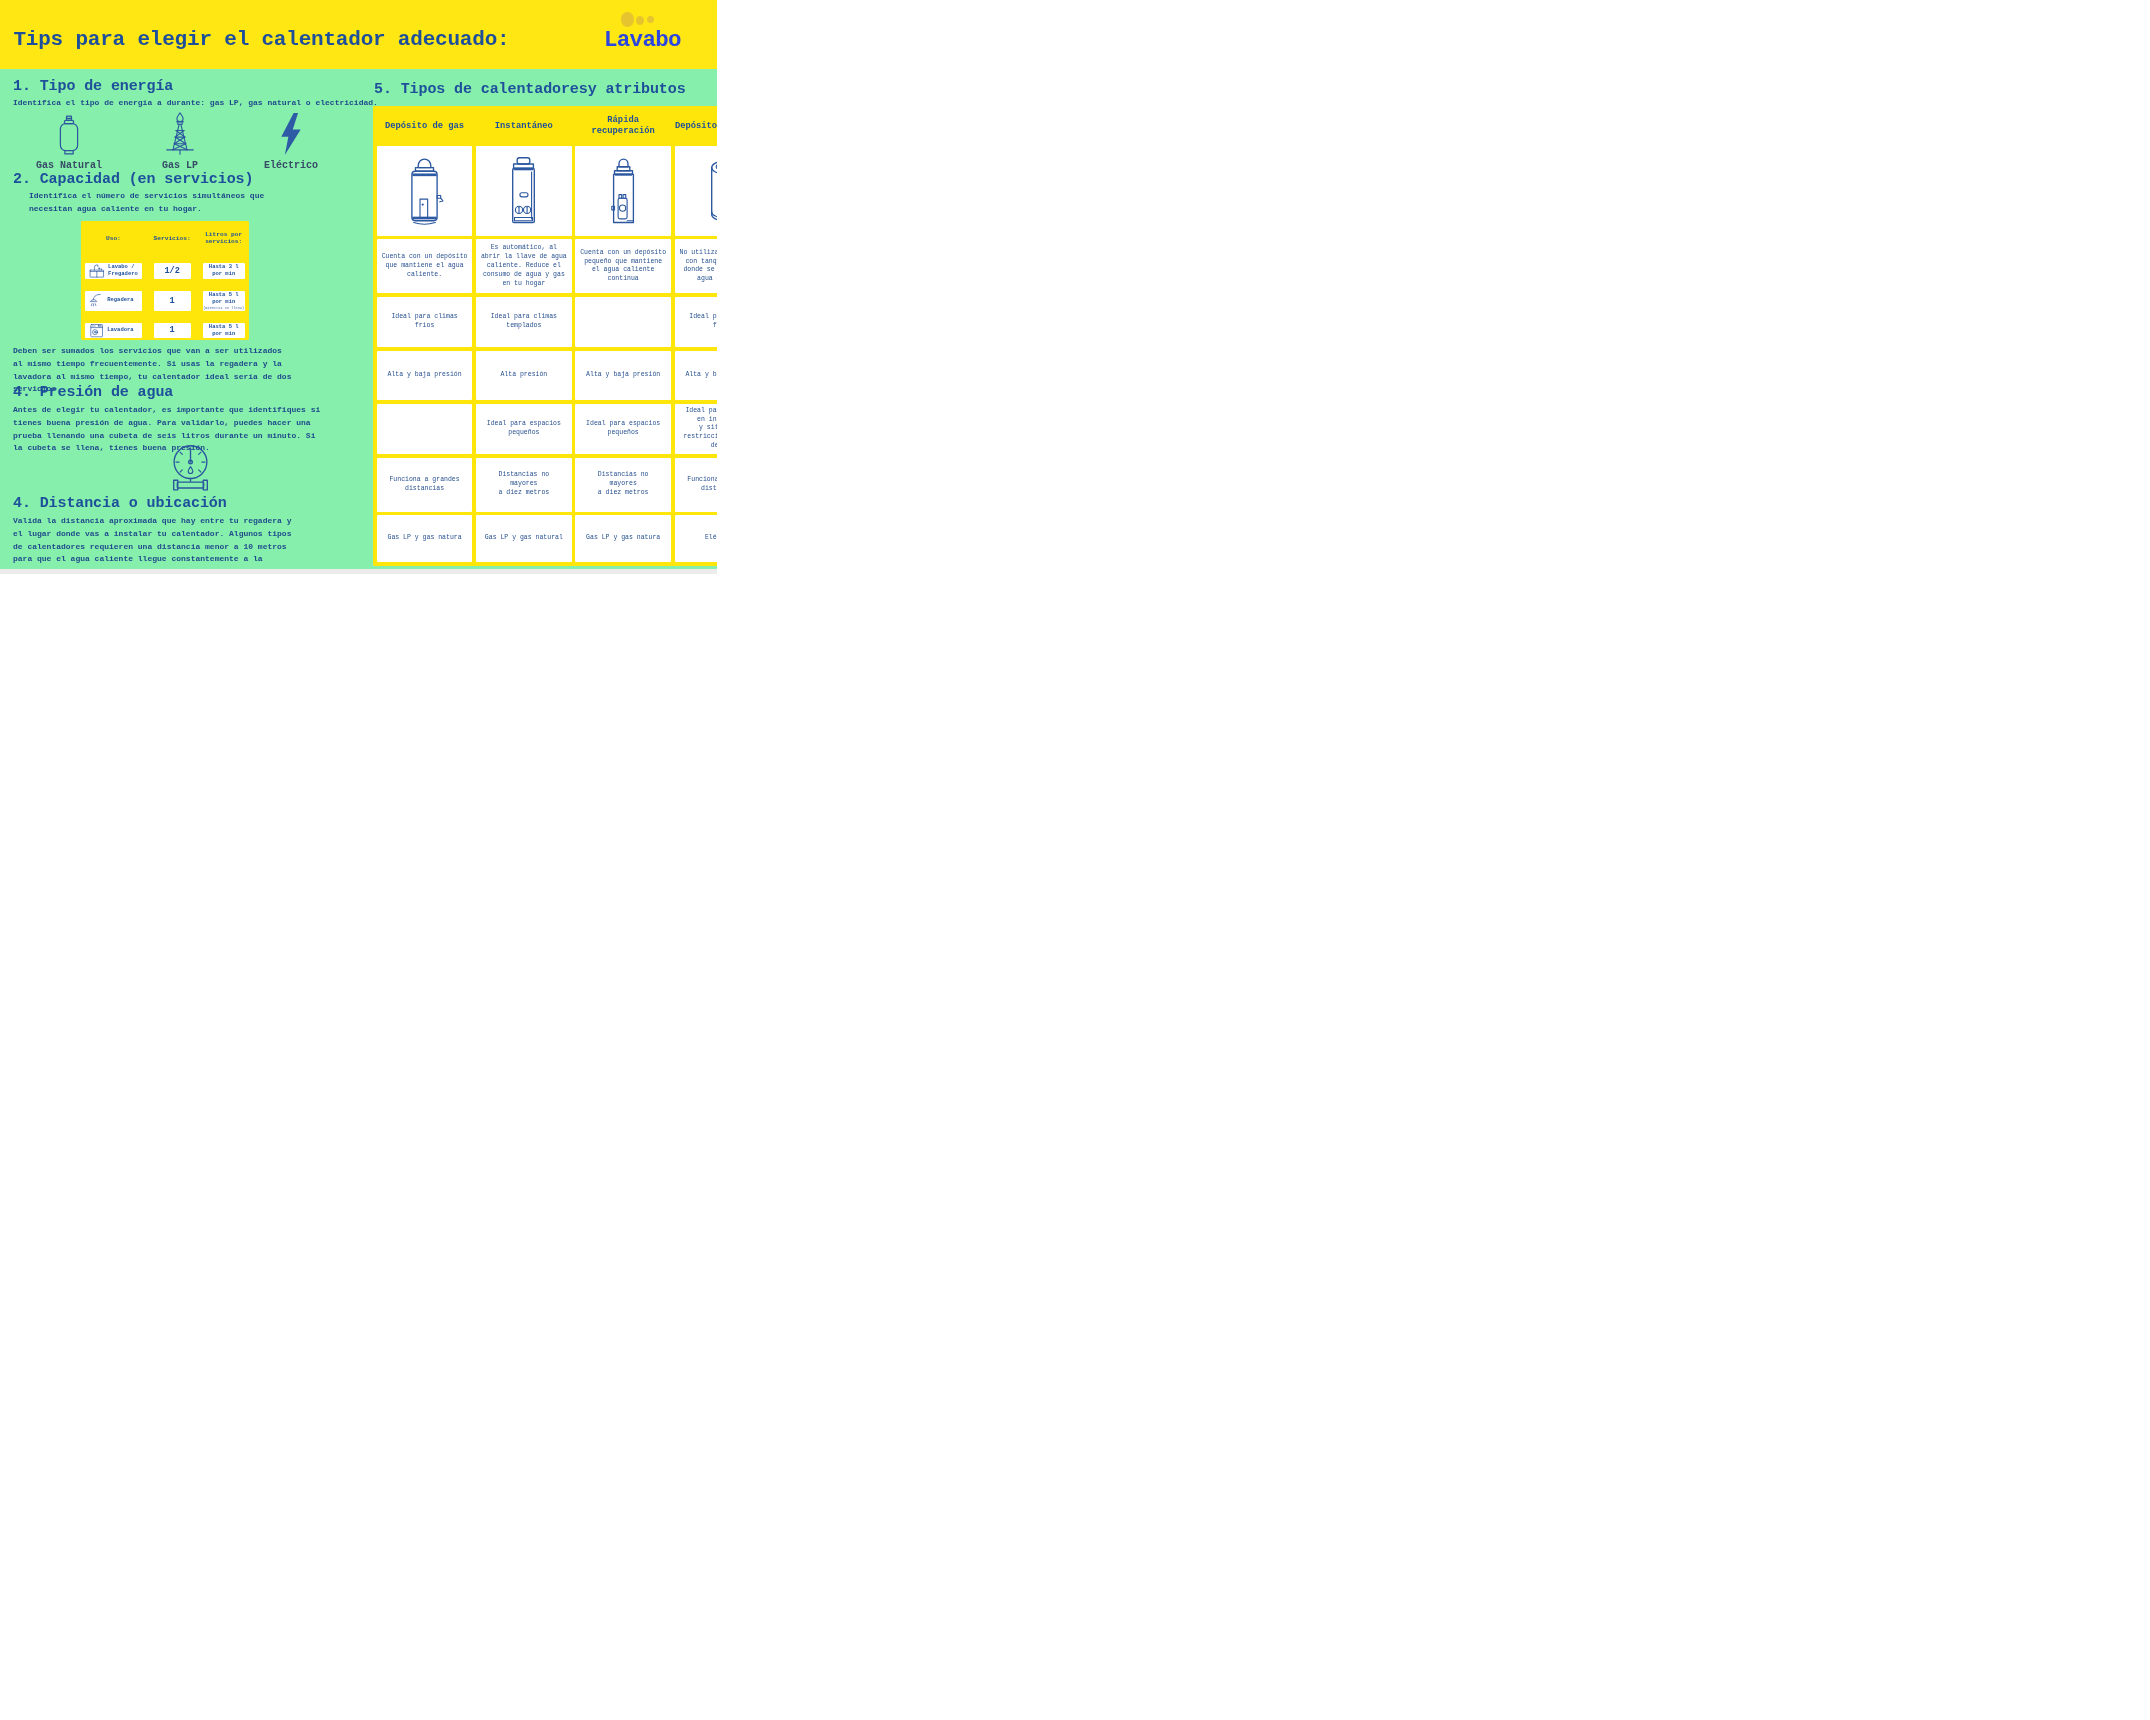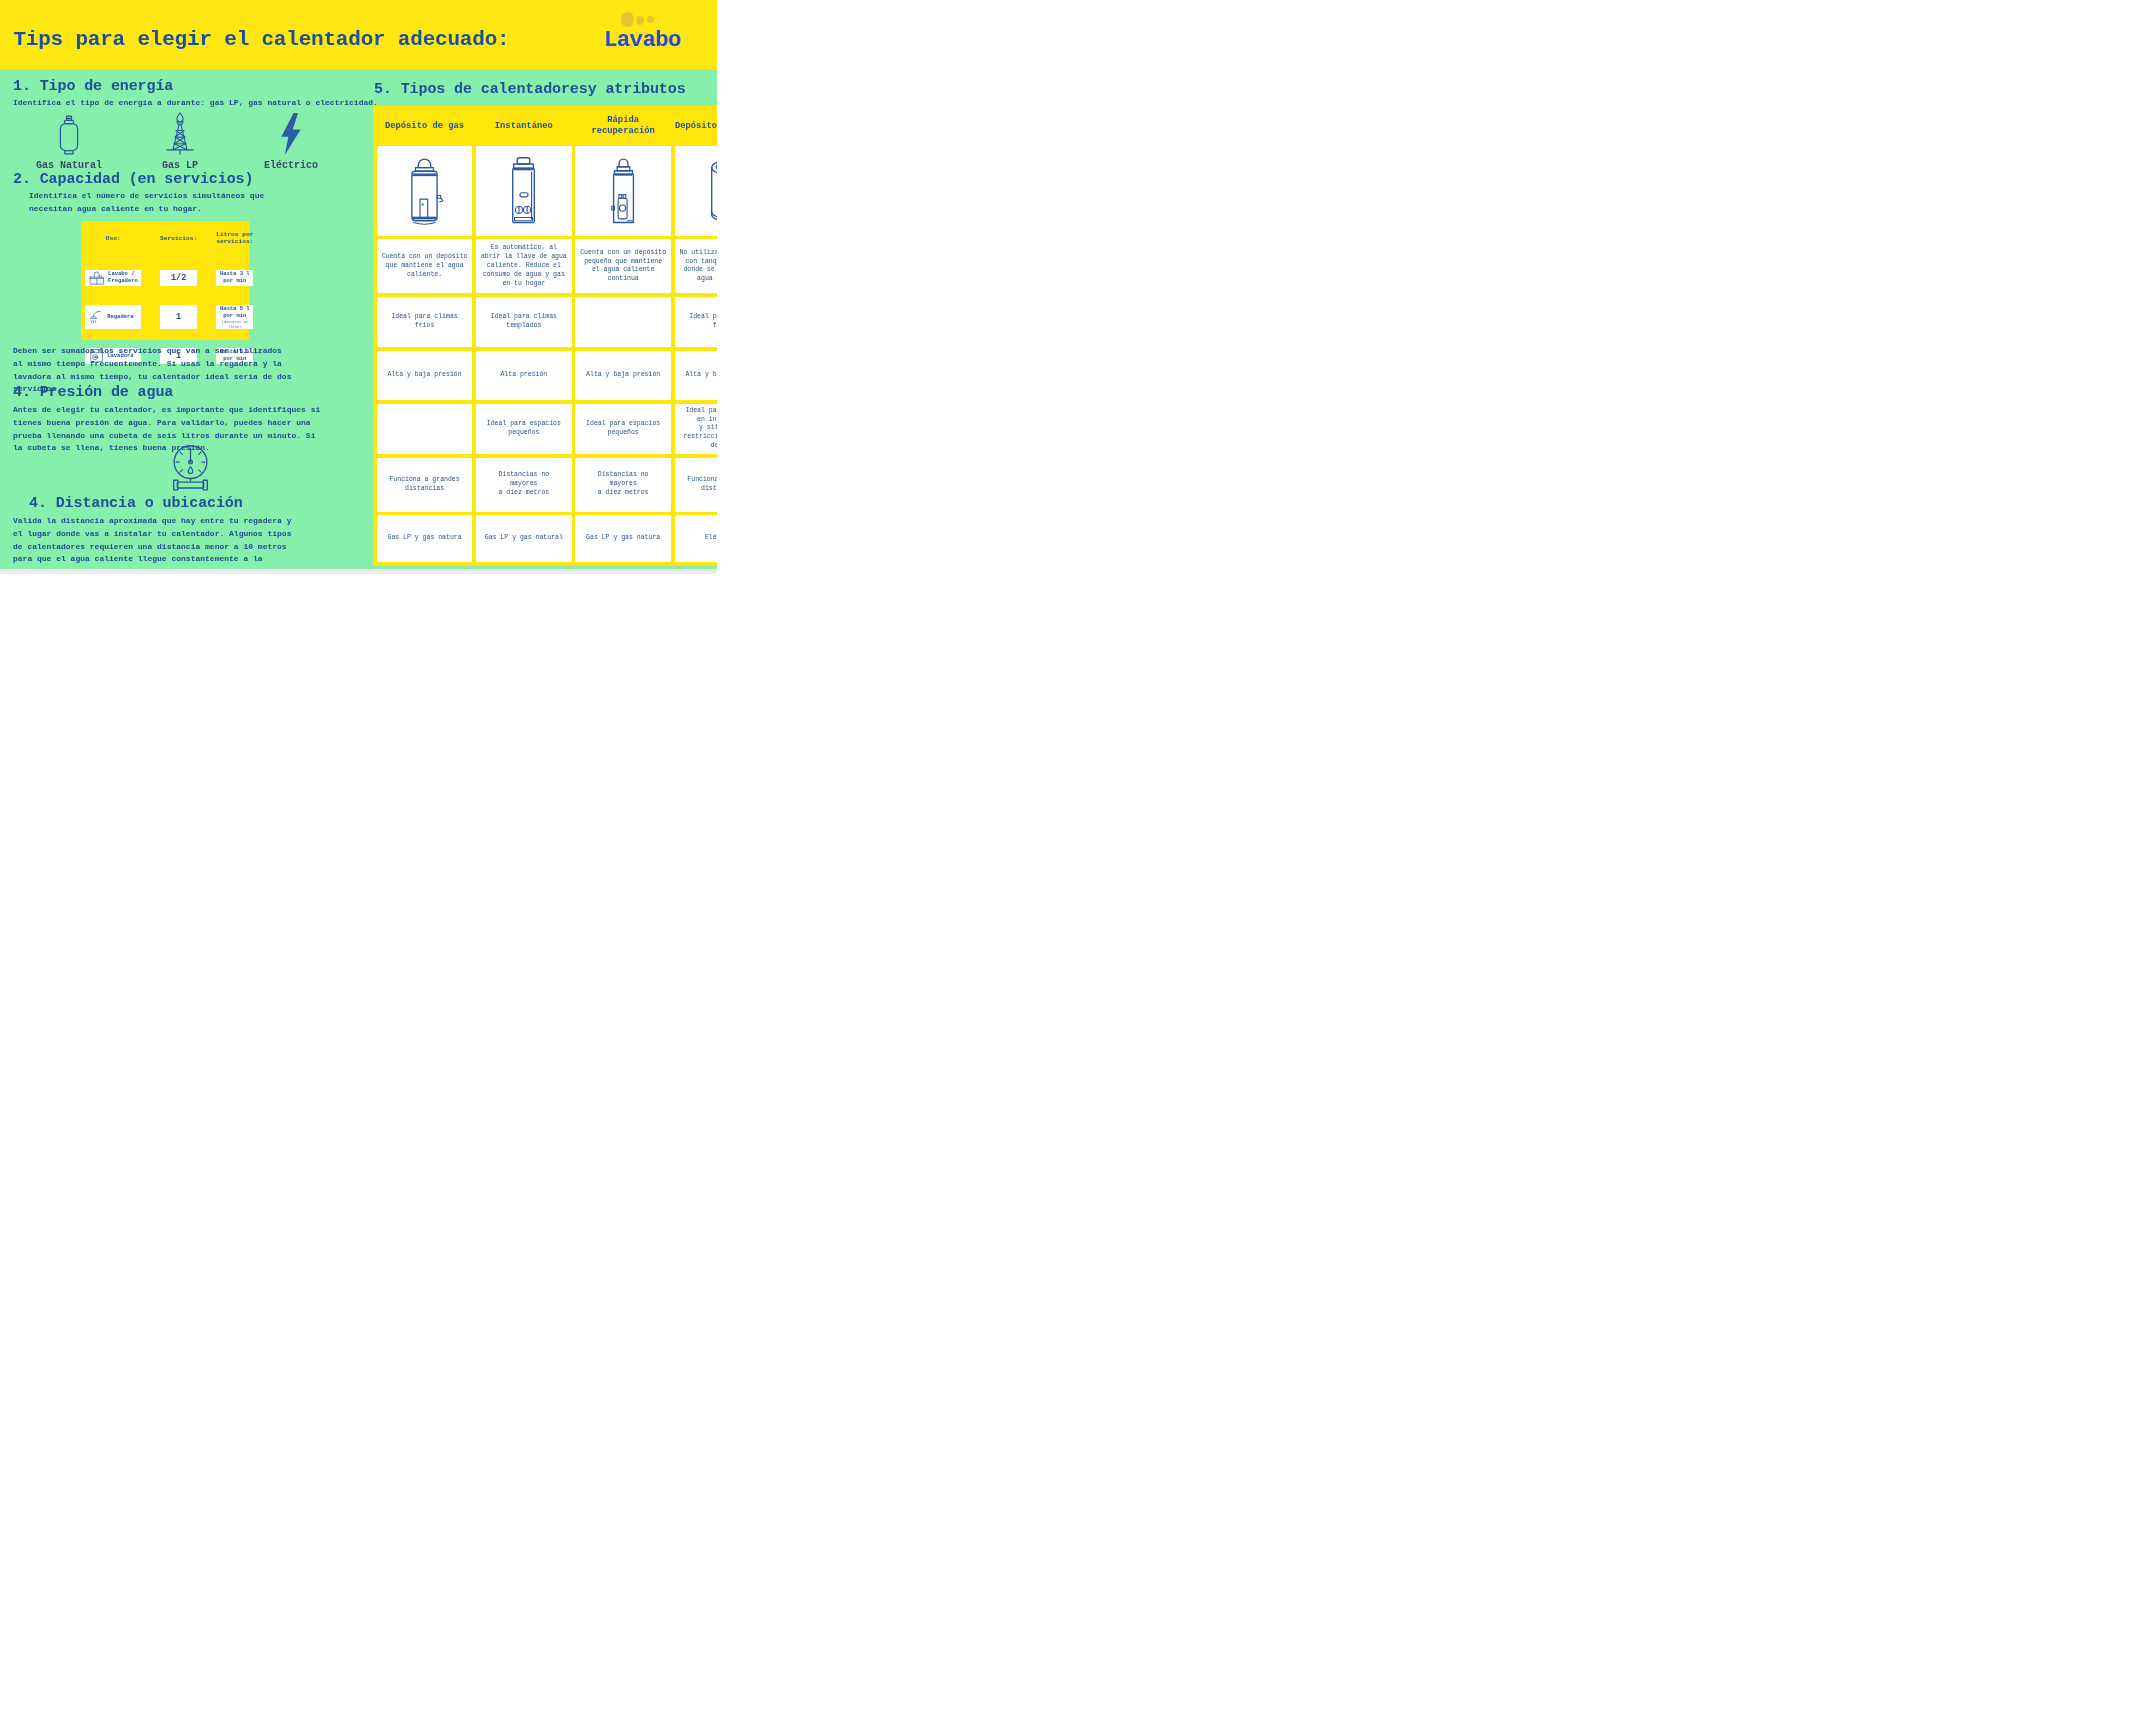--- a/index.html
+++ b/index.html
@@ -25,21 +25,21 @@
   .energy-item { width:86px; display:flex; flex-direction:column; align-items:center; }
   .energy-icon { height:42px; display:flex; align-items:flex-end; justify-content:center; }
   .energy-label { margin-top:3.8px; font-size:10px; font-weight:bold; color:#374b66; }
 
   svg { display:block; }
   .stk { fill:none; stroke:#2b579f; stroke-width:3; stroke-linecap:round; stroke-linejoin:round; }
   .stk2 { fill:none; stroke:#2b579f; stroke-width:2.5; stroke-linecap:round; stroke-linejoin:round; }
   .fil { fill:#2e5ba6; stroke:none; }
 
   
-  .cap-table { position:absolute; left:81px; top:221px; width:168px; height:119px; background:#ffe60a; border-radius:1.4px; padding:4.3px; display:grid; grid-template-columns:1.5fr 0.85fr 1.12fr; grid-template-rows:26px 1fr 1fr 1fr; gap:19px; }
+  .cap-table { position:absolute; left:81px; top:221px; width:168px; height:119px; background:#ffe60a; border-radius:1.4px; padding:4.3px; display:grid; grid-template-columns:1.5fr 0.85fr 1.12fr; grid-template-rows:26px 1fr 1fr 1fr; gap:12px; }
   .cap-head { display:flex; align-items:center; justify-content:center; text-align:center; color:#1d4f9b; font-weight:bold; font-size:6.2px; line-height:1.15; }
   .cap-cell { background:#fff; border-radius:1px; display:flex; align-items:center; justify-content:center; text-align:center; color:#1d4f9b; }
   .cap-uso { justify-content:flex-start; padding:0 3.3px; gap:3.3px; text-align:left; font-size:5.5px; font-weight:bold; line-height:1.2; }
   .cap-serv { font-size:8.6px; font-weight:bold; }
   .cap-lit { font-size:5.5px; font-weight:bold; flex-direction:column; line-height:1.3; white-space:pre-line; }
   .cap-note { font-size:3.6px; font-weight:normal; color:#4a6ca3; margin-top:1px; }
 
   .gauge { position:absolute; left:170px; top:443px; }
 
   
@@ -193,21 +193,21 @@
       <line class="stk" x1="45" y1="42" x2="45" y2="11"></line>
       <circle class="stk" cx="45" cy="42" r="4"></circle>
       <path class="stk2" d="M45,52 c-3,5 -5,7 -5,10 a5,5 0 0 0 10,0 c0,-3 -2,-5 -5,-10 z"></path>
       <line class="stk" x1="45" y1="78" x2="45" y2="84"></line>
       <rect class="stk" x="16" y="86" width="58" height="13" rx="2"></rect>
       <rect class="stk" x="8" y="82" width="9" height="21"></rect>
       <rect class="stk" x="73" y="82" width="9" height="21"></rect>
     </svg>
   </div>
 
-  <div class="h" style="left:13px; top:495px;margin-left:16px;">4. Distancia o ubicación</div>
+  <div class="h" style="left:13px; top:495px;">4. Distancia o ubicación</div>
   <div class="p" style="left:13px; top:515px; width:284px;">Valida la distancia aproximada que hay entre tu regadera y el lugar donde vas a instalar tu calentador. Algunos tipos de calentadores requieren una distancia menor a 10 metros para que el agua caliente llegue constantemente a la regadera.</div>
 
   <div class="h" style="left:374px; top:81px;">5. Tipos de calentadoresy atributos</div>
 
   <div class="tipos-table">
     <div class="tipos-head">Depósito de gas</div>
     <div class="tipos-head">Instantáneo</div>
     <div class="tipos-head">Rápida recuperación</div>
     <div class="tipos-head">Depósito eléctrico</div>
 

